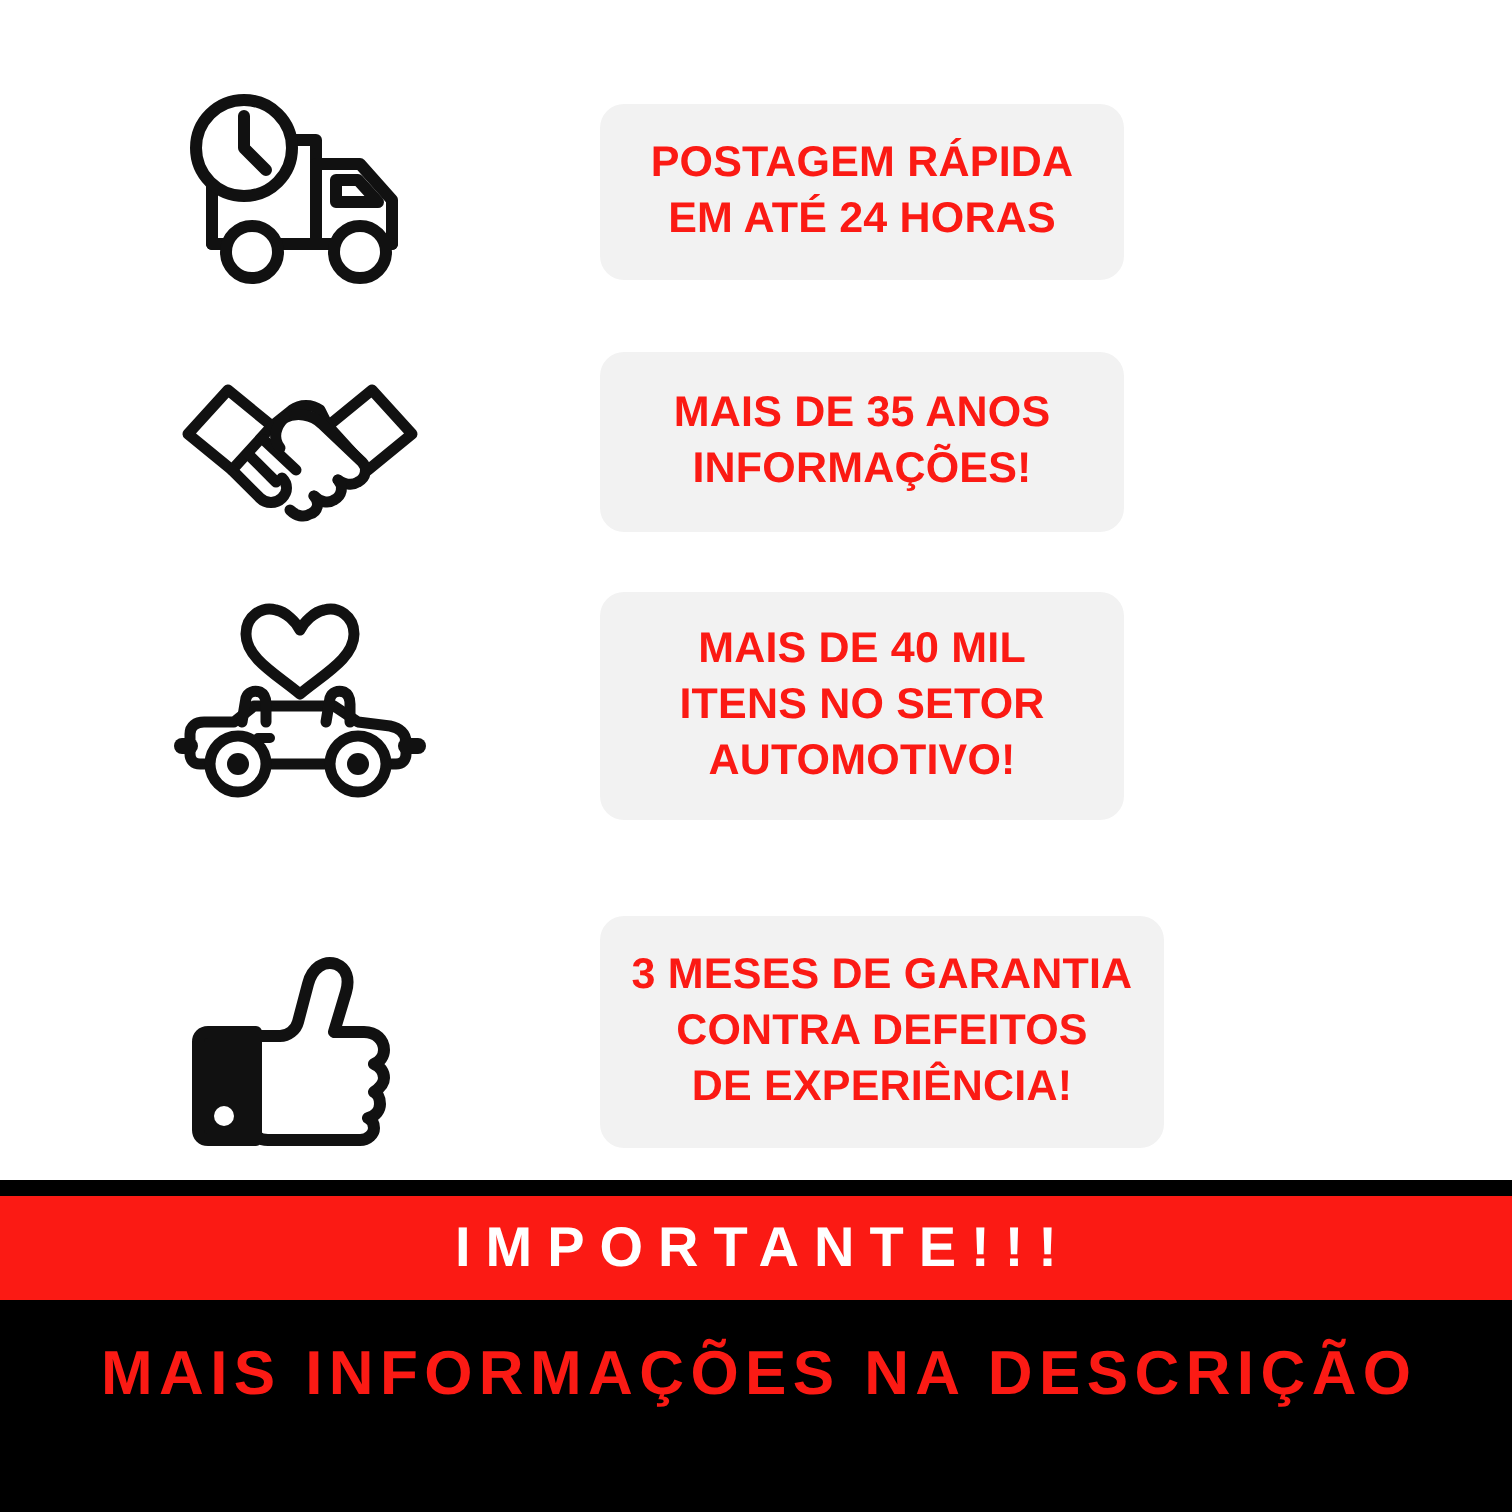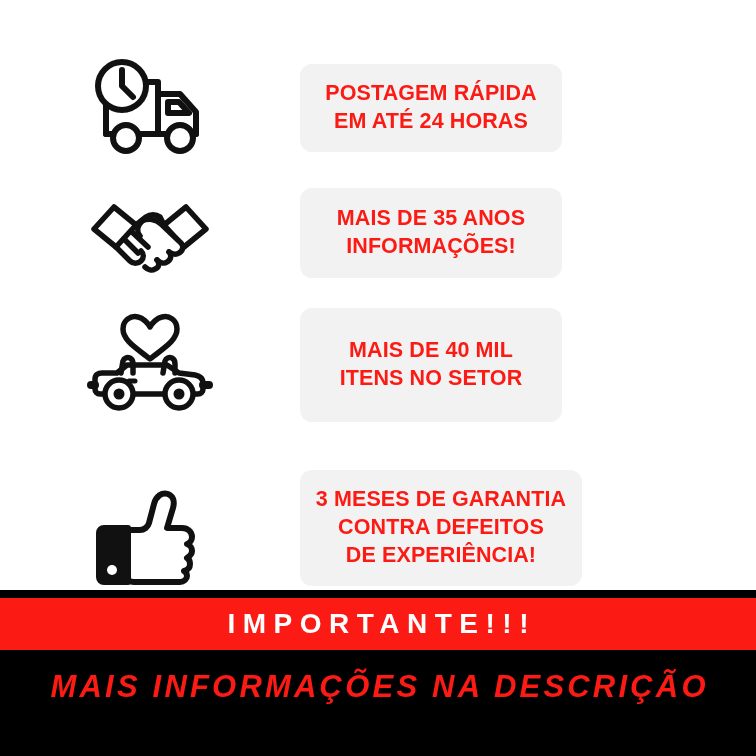--- a/index.html
+++ b/index.html
@@ -21,21 +21,20 @@
     background: #ffffff;
   }
 
   
   .features {
     position: absolute;
     left: 0;
     top: 0;
     width: 597px;
     height: 590px;
-    margin-top: 12px;
   }
 
   .feature-row {
     position: absolute;
     left: 0;
     width: 756px;
     display: flex;
     align-items: center;
   }
 
@@ -139,21 +138,20 @@
 
   .desc-line {
     position: absolute;
     left: 0;
     top: 72px;
     width: 756px;
     height: 48px;
     display: flex;
     align-items: center;
     justify-content: center;
-    font-style: italic;
   }
 
   .desc-line .desc-text {
     color: #fb1a14;
     font-size: 31px;
     font-weight: bold;
     letter-spacing: 3.2px;
     text-indent: 3.2px;
     white-space: nowrap;
     line-height: 1;
@@ -244,20 +242,21 @@
           <circle cx="96" cy="83" r="5.5" fill="#111111" stroke="none"></circle>
 
           <path d="M8 74 H12" stroke-width="8"></path>
           <path d="M120 74 H126" stroke-width="8"></path>
         </svg>
       </div>
       <div class="text-cell">
         <div class="text-panel" id="panel-3">
           <span class="ln">MAIS DE 40 MIL</span>
           <span class="ln">ITENS NO SETOR</span>
+          <span class="ln">AUTOMOTIVO!</span>
         </div>
       </div>
     </div>
 
     <div class="feature-row" id="row-4">
       <div class="icon-cell">
         <svg width="124" height="104" viewBox="0 0 124 104" fill="none" stroke="#111111" stroke-width="6" stroke-linecap="round" stroke-linejoin="round">
 
           <path d="M38 48 L52 48 C56 48 60 45 61 41 L66 22 C68 14 74 10 80 12
                    C85 14 87 19 85 26 L79 46 L94 46 C100 46 104 50 104 55

